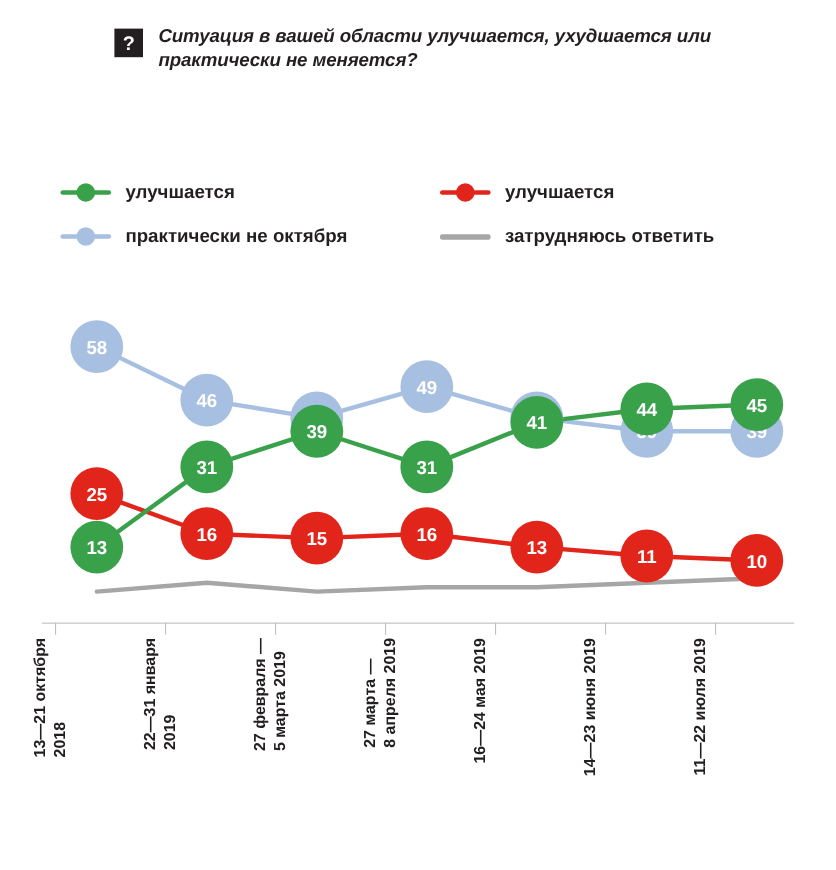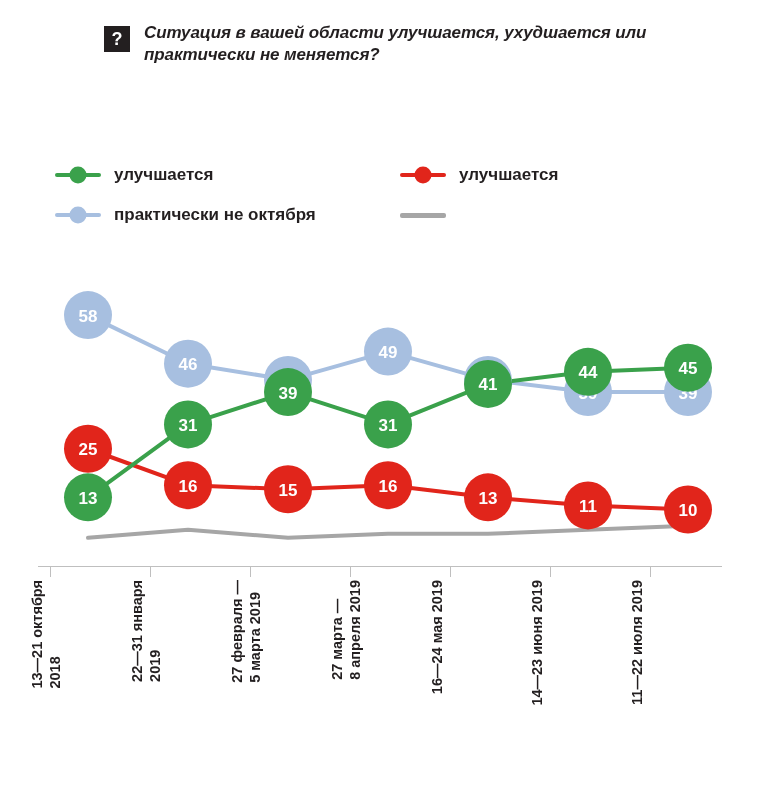--- a/index.html
+++ b/index.html
@@ -174,20 +174,21 @@
   </div>
   <div class="legend-row">
     <div class="legend-item first">
       <span class="legend-line" style="background:#a7bfe0;">
         <span class="legend-dot" style="background:#a7bfe0;"></span>
       </span>
       <span class="legend-label">практически не октября</span>
     </div>
     <div class="legend-item">
       <span class="legend-line" style="background:#a6a6a6; height:5px;"></span>
+      <span class="legend-label">затрудняюсь ответить</span>
     </div>
   </div>
 </div>
 
 <div class="chart-area">
   <svg id="chart-svg" width="760" height="320">
       <polyline points="88,287.85 188,279.75 288,287.85 388,283.8 488,283.8 588,279.75 688,275.7" fill="none" stroke="#a6a6a6" stroke-width="4" stroke-linejoin="round" stroke-linecap="round"></polyline>
       <polyline points="88,65.10000000000002 188,113.70000000000002 288,129.9 388,101.55000000000001 488,129.9 588,142.05 688,142.05" fill="none" stroke="#a7bfe0" stroke-width="4" stroke-linejoin="round" stroke-linecap="round"></polyline>
       <polyline points="88,198.75 188,235.2 288,239.25 388,235.2 488,247.35 588,255.45 688,259.5" fill="none" stroke="#e1251b" stroke-width="4" stroke-linejoin="round" stroke-linecap="round"></polyline>
       <polyline points="88,247.35 188,174.45 288,142.05 388,174.45 488,133.95000000000002 588,121.80000000000001 688,117.75" fill="none" stroke="#3aa14b" stroke-width="4" stroke-linejoin="round" stroke-linecap="round"></polyline>

